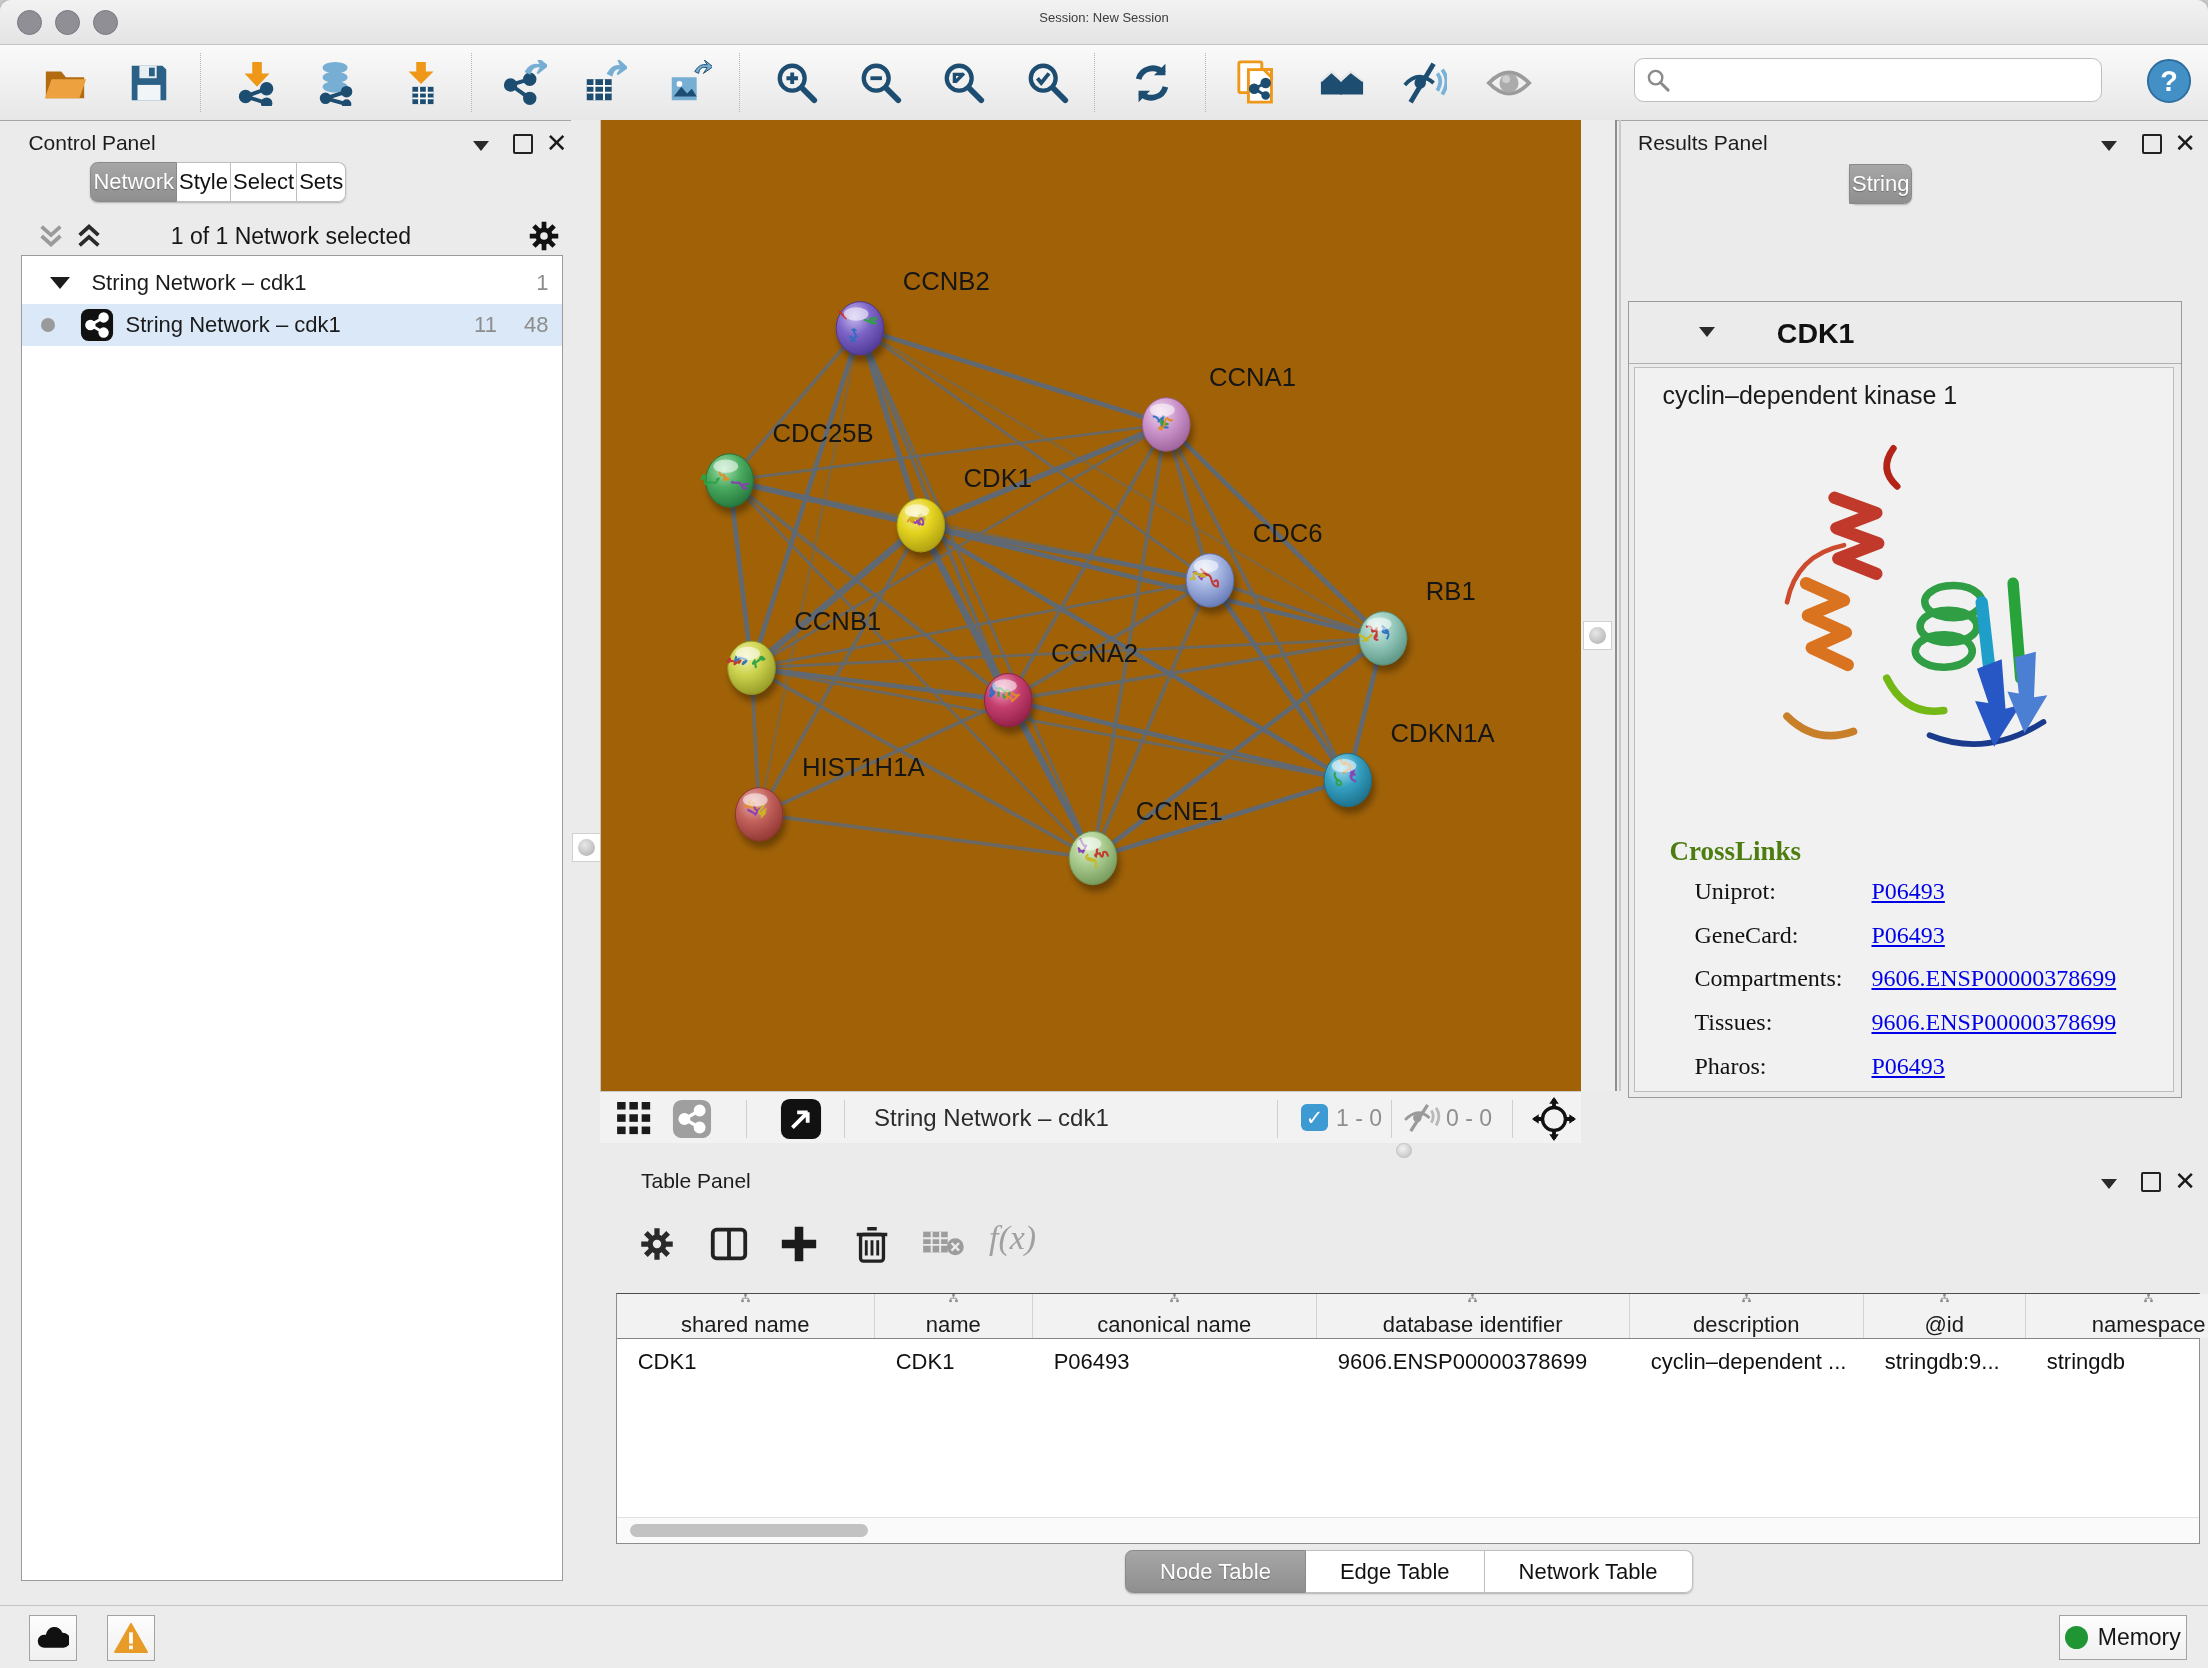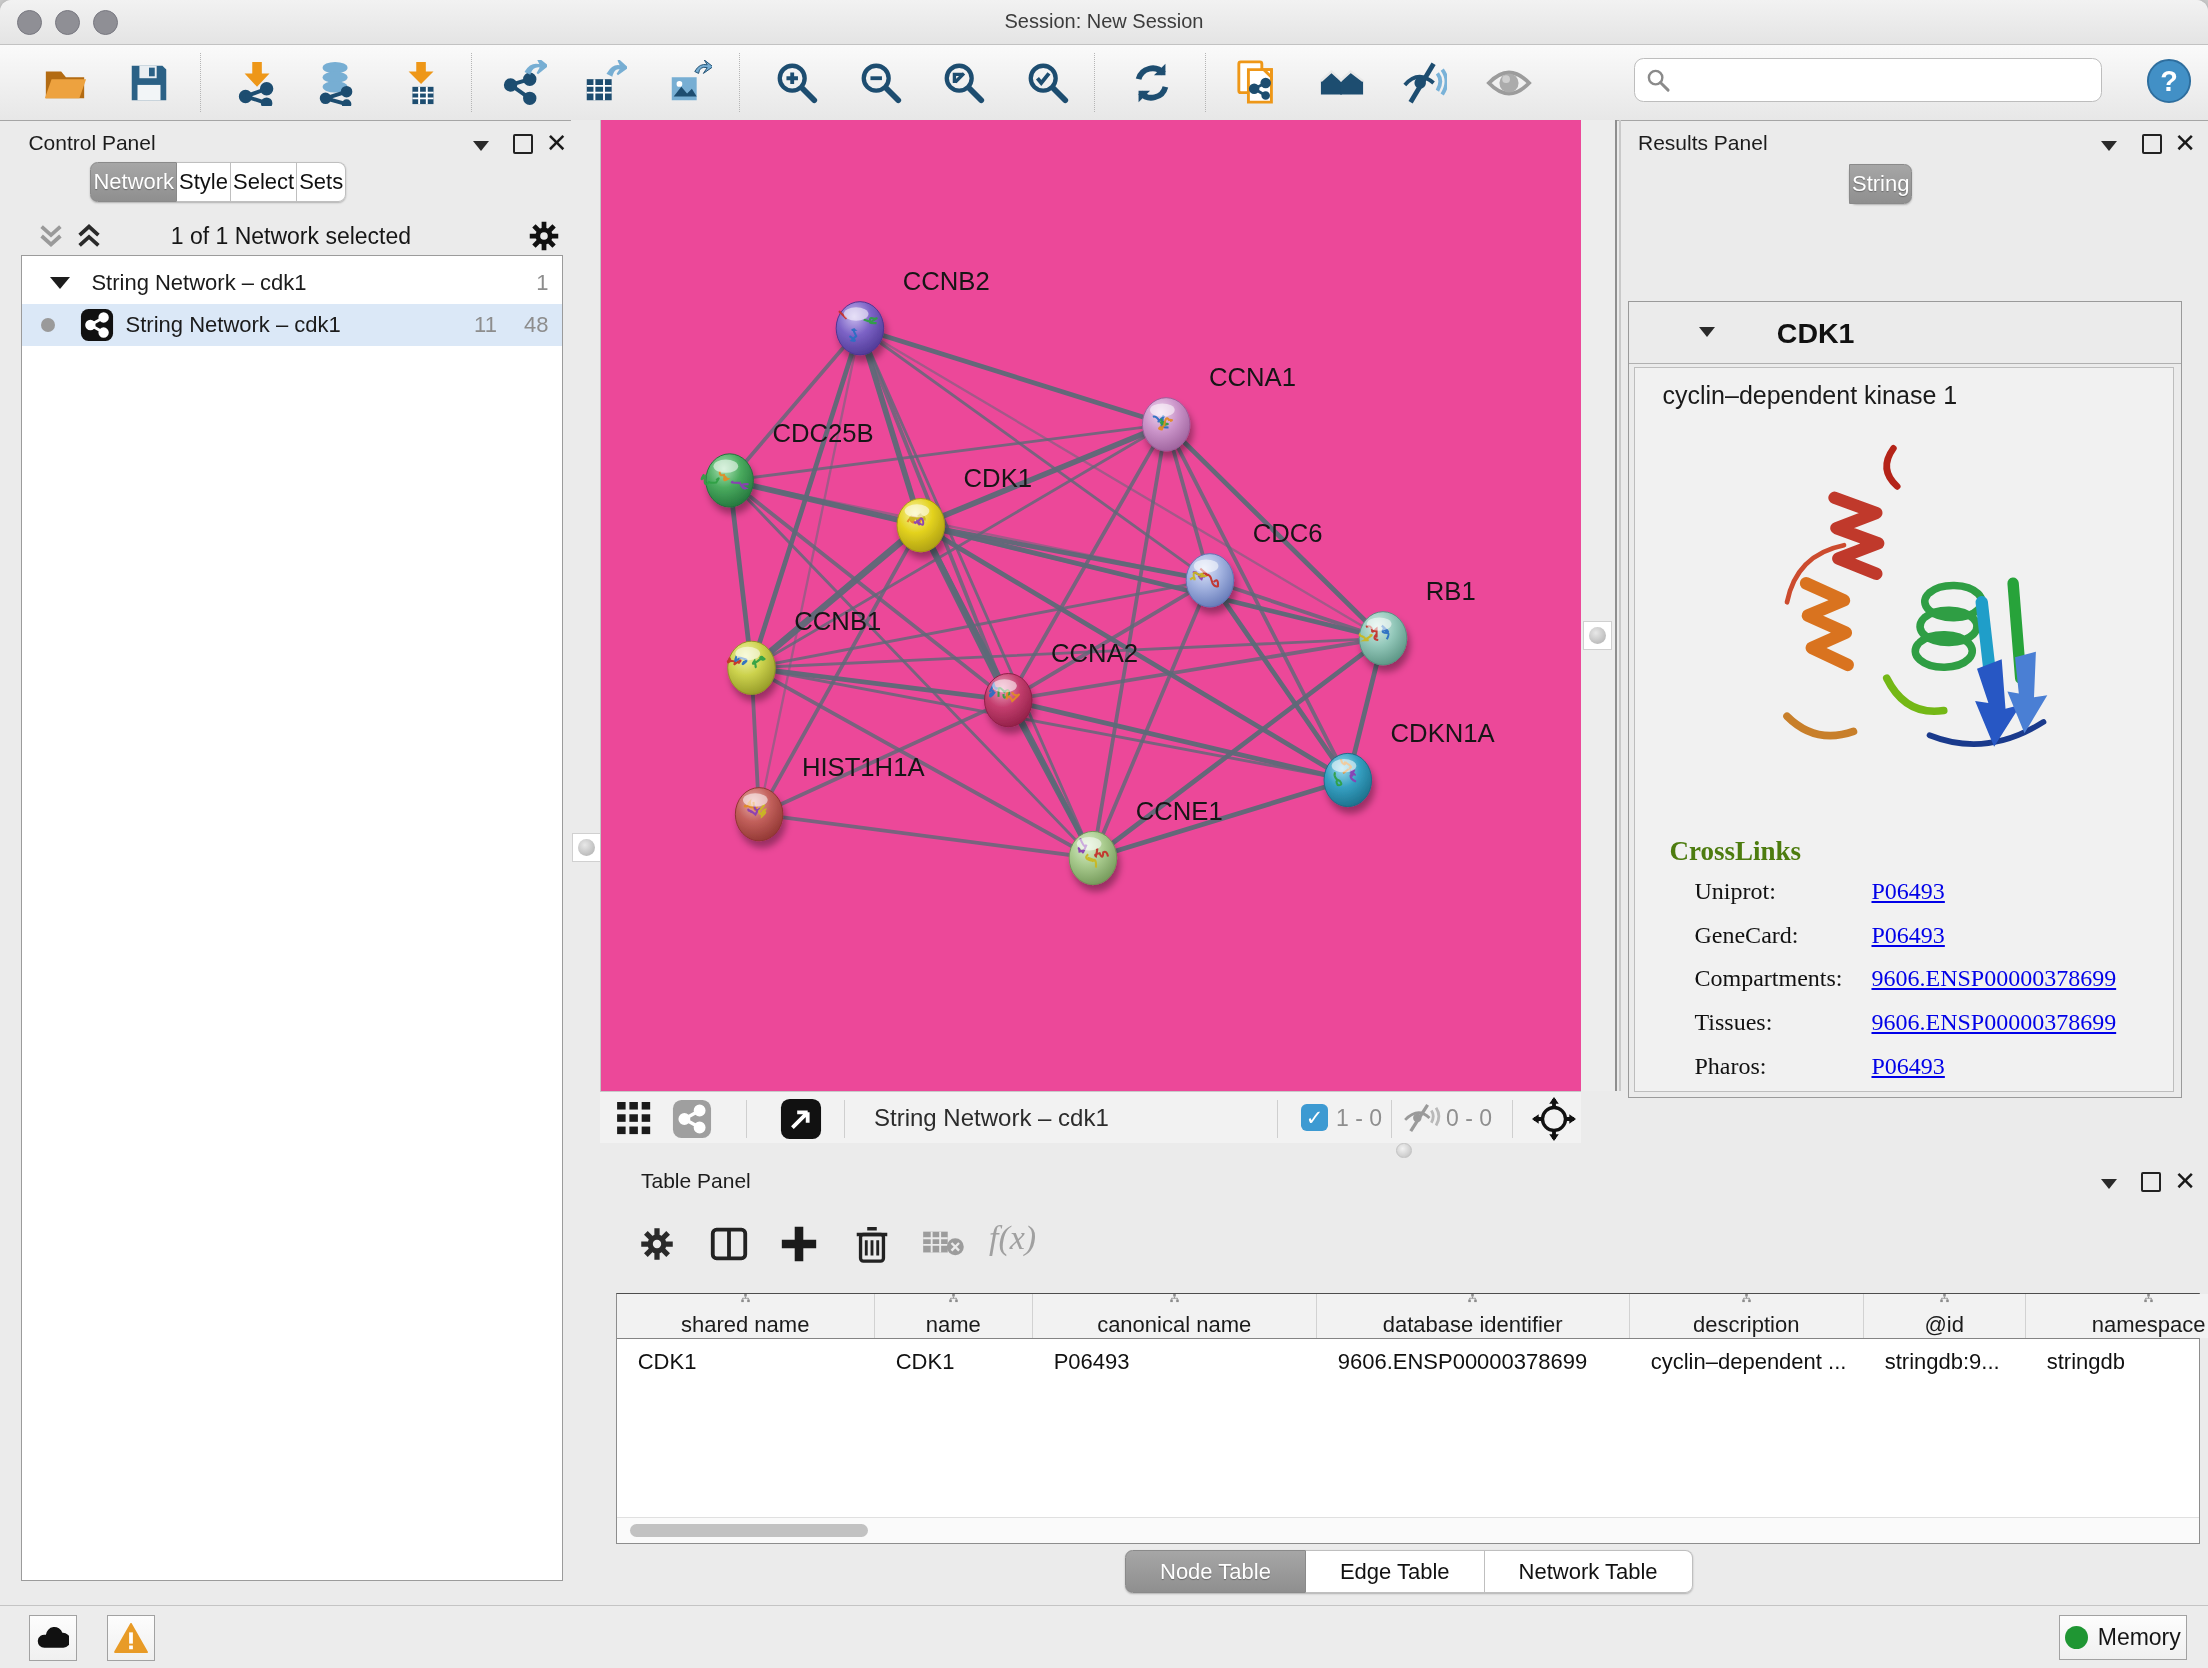--- a/index.html
+++ b/index.html
@@ -4,21 +4,21 @@
 <style>
   html,body{margin:0;padding:0;background:#d8d8d8;}
   #win{position:relative;width:2208px;height:1668px;background:#ebebeb;
        font-family:"Liberation Sans","DejaVu Sans",sans-serif;overflow:hidden;
        border-radius:11.4px 11.4px 0 0;box-shadow:0 1.9px 17px rgba(0,0,0,.35);}
   .abs{position:absolute;}
   
   .titlebar{left:0;top:0;width:2208px;height:44px;background:linear-gradient(#f2f2f2,#e4e4e4);
             border-bottom:1px solid #c2c2c2;border-radius:11.4px 11.4px 0 0;}
   .tl{width:23px;height:23px;border-radius:50%;background:#8f8f95;border:1px solid #787880;top:9.5px;}
-  .wtitle{width:100%;text-align:center;top:9.5px;font-size:20px;color:#3c3c3c;}
+  .wtitle{width:100%;text-align:center;top:9.5px;font-size:13px;color:#3c3c3c;}
   
   .toolbar{left:0;top:45px;width:2208px;height:75px;background:linear-gradient(#fafafa,#e7e7e7);
            border-bottom:1px solid #a5a5a5;}
   .tsep{top:7.6px;width:0;height:59px;border-left:1.9px dotted #b5b5b5;}
   .ticon{top:15px;width:46px;height:46px;}
   .searchbox{left:1634px;top:13.3px;width:468px;height:44px;background:#fff;border:1px solid #bdbdbd;
              border-radius:9.5px;display:flex;align-items:center;padding-left:11.4px;box-sizing:border-box;}
   .searchbox input{border:none;outline:none;font-size:21px;width:409px;background:transparent;
                    font-family:"Liberation Sans",sans-serif;}
   
@@ -272,21 +272,21 @@
       </div>
     </div>
   </div>
 
   <div class="abs" style="left:571px;top:120px;width:29.5px;height:1486px;background:#ebebeb;">
     <div class="abs" style="left:1px;top:713px;width:27px;height:27px;background:#fff;border:1px solid #d0d0d0;">
       <div style="width:17px;height:17px;border-radius:50%;background:radial-gradient(circle at 40% 35%,#e8e8e8,#ababab);margin:4.8px;"></div>
     </div>
   </div>
 
-  <div class="abs" style="left:600px;top:120px;width:981px;height:971px;background:#ec4899;border-left:1px solid #c4c4c4;box-sizing:border-box;">
+  <div class="abs" style="left:600px;top:120px;width:981px;height:971px;background:#a16207;border-left:1px solid #c4c4c4;box-sizing:border-box;">
     <svg id="graph-svg" width="981" height="971" viewBox="631 126 1031 1021">
         <defs>
           <filter id="nshadow" x="-40%" y="-40%" width="180%" height="180%">
             <feDropShadow dx="3" dy="7" stdDeviation="4" flood-opacity="0.35"></feDropShadow>
           </filter>
           <radialGradient id="ng0" cx="38%" cy="28%" r="80%">
             <stop offset="0%" stop-color="#c8baee"></stop>
             <stop offset="45%" stop-color="#7c63c6"></stop>
             <stop offset="100%" stop-color="#4b3591"></stop>
           </radialGradient>

